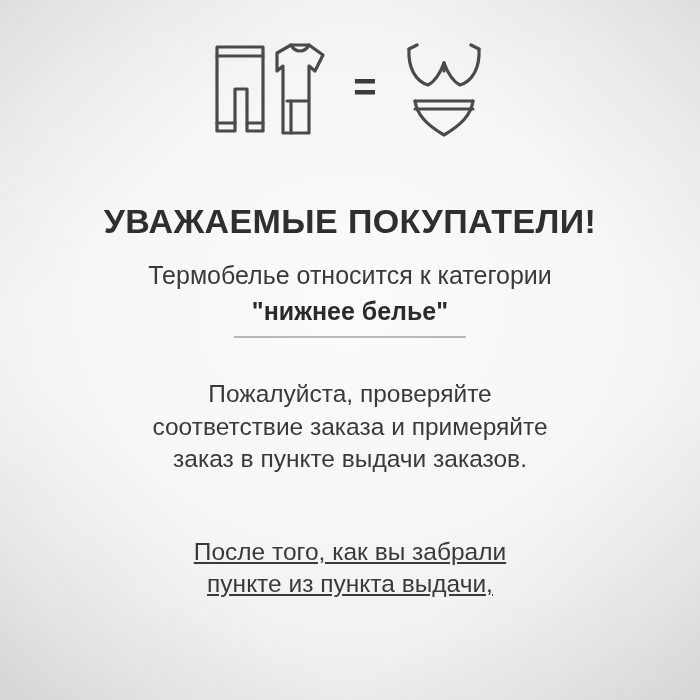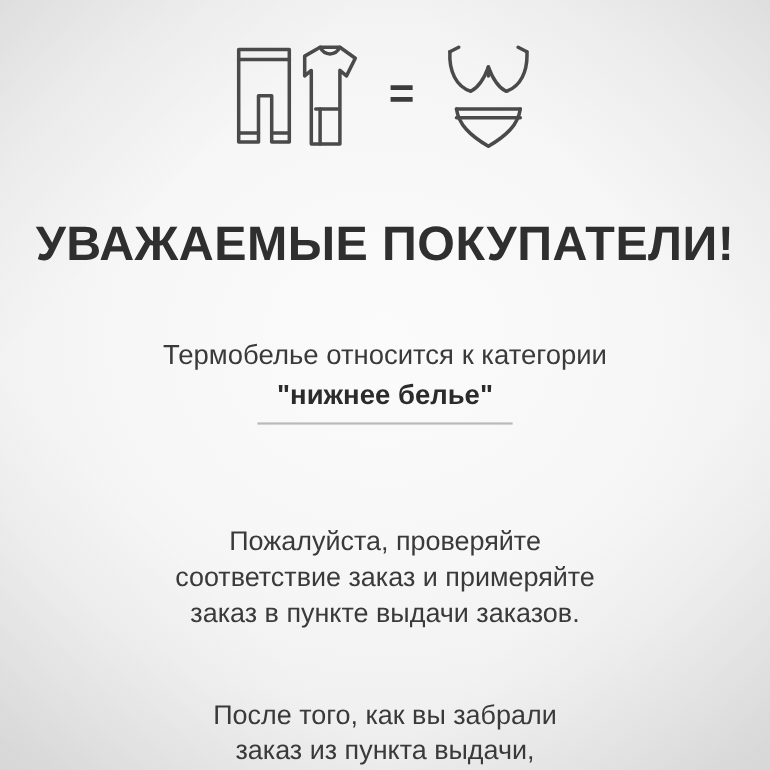--- a/index.html
+++ b/index.html
@@ -55,32 +55,32 @@
     font-weight: 700;
     color: #3b3b3b;
     line-height: 1;
     letter-spacing: 0;
     transform: translateY(-2px);
   }
 
   
   .headline {
     margin-top: 58px;
-    font-size: 44px;
+    font-size: 34px;
     font-weight: 700;
     color: #2f2f2f;
     letter-spacing: 0.4px;
     text-align: left;
     position: relative;
     z-index: 2;
   }
 
   
   .sub-block {
-    margin-top: 60px;
+    margin-top: 18px;
     text-align: center;
     position: relative;
     z-index: 2;
   }
   .sub-line-1 {
     font-size: 25px;
     color: #3a3a3a;
     font-weight: 400;
     line-height: 1.28;
   }
@@ -102,22 +102,22 @@
   .para {
     text-align: center;
     font-size: 24.5px;
     color: #3a3a3a;
     line-height: 1.33;
     font-weight: 400;
     position: relative;
     z-index: 2;
     width: 560px;
   }
-  .para-1 { margin-top: 91px; }
-  .para-2 { margin-top: 60px; }
+  .para-1 { margin-top: 40px; }
+  .para-2 { margin-top: 60px; text-decoration: underline; }
   .para span { display: block; }
 </style>
 </head>
 <body>
 
 <div class="poster">
 
   <div class="icon-row">
 
     <span>
@@ -157,22 +157,22 @@
   <div class="headline">УВАЖАЕМЫЕ ПОКУПАТЕЛИ!</div>
 
   <div class="sub-block">
     <div class="sub-line-1">Термобелье относится к категории</div>
     <div class="sub-line-2">"нижнее белье"</div>
     <div class="underline"></div>
   </div>
 
   <div class="para para-1">
     <span>Пожалуйста, проверяйте</span>
-    <span>соответствие заказ и примеряйте</span>
+    <span>соответствие заказа и примеряйте</span>
     <span>заказ в пункте выдачи заказов.</span>
   </div>
 
   <div class="para para-2">
     <span>После того, как вы забрали</span>
-    <span>заказ из пункта выдачи,</span>
+    <span>пункте из пункта выдачи,</span>
   </div>
 
 </div>
 
 </body></html>

